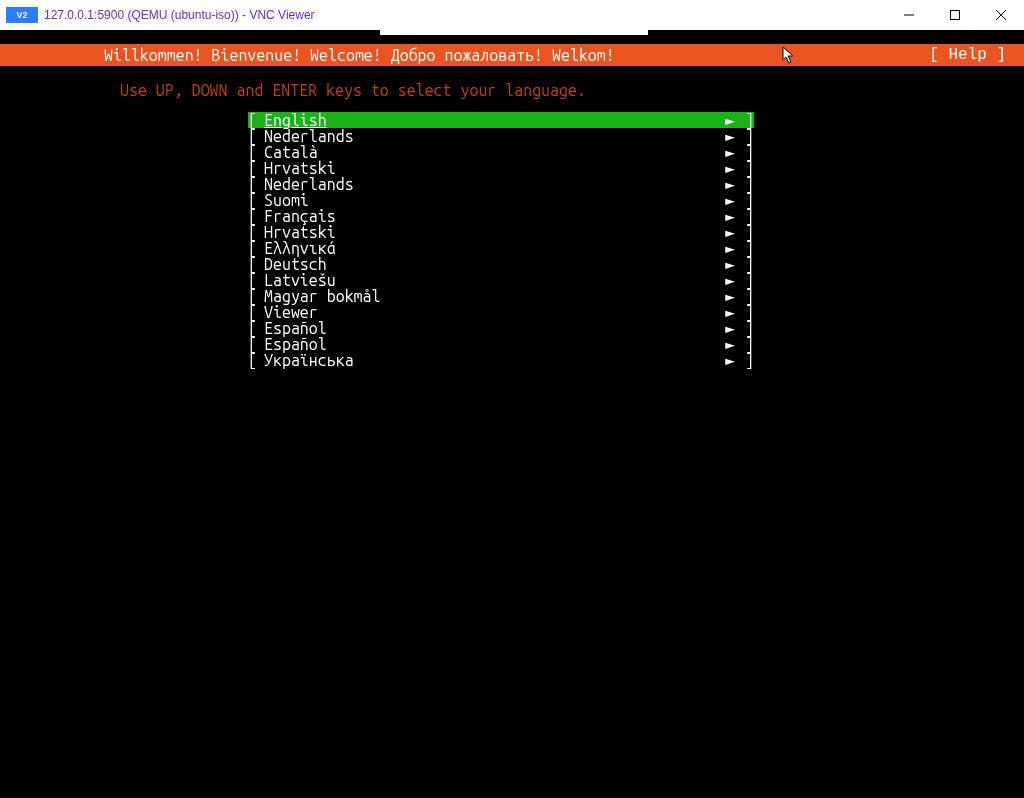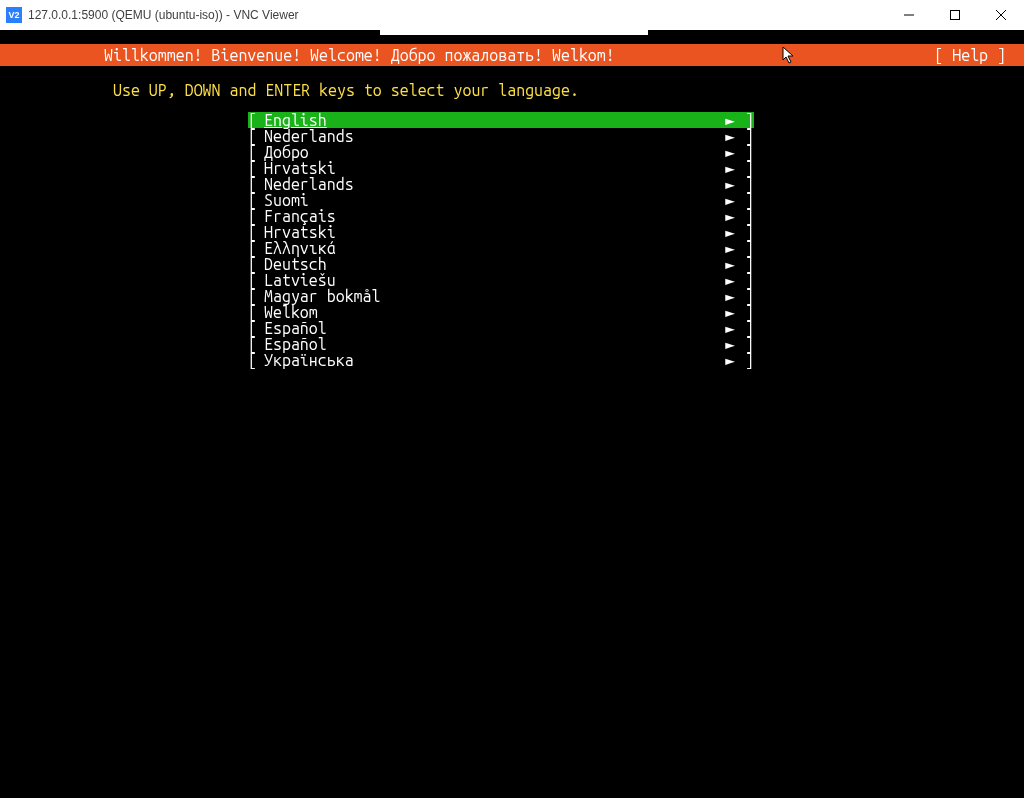--- a/index.html
+++ b/index.html
@@ -16,35 +16,35 @@
     }
     .titlebar {
       height: 30px;
       background: #ffffff;
       display: flex;
       align-items: center;
       padding: 0 0 0 6px;
       border-bottom: none;
     }
     .titlebar-icon {
-      width: 16px;
+      width: 32px;
       height: 16px;
       background: #2a7fff;
       margin-right: 6px;
       display: flex;
       align-items: center;
       justify-content: center;
       color: white;
       font-size: 9px;
       font-weight: bold;
     }
     .titlebar-text {
       flex: 1;
       font-size: 12px;
-      color: #404040;
+      color: #6d28d9;
     }
     .titlebar-controls {
       display: flex;
       height: 100%;
     }
     .titlebar-btn {
       width: 46px;
       height: 100%;
       display: flex;
       align-items: center;
@@ -87,26 +87,27 @@
       padding: 0 14px;
     }
     .orange-welcome {
       flex: 1;
       white-space: pre;
       padding-left: 90px;
     }
     .orange-help {
       white-space: pre;
       padding-right: 4px;
+      font-family: Liberation Mono, monospace;
     }
     .instruction {
       position: absolute;
       top: 52px;
-      left: 113px;
-      color: #fde047;
+      left: 120px;
+      color: #c2410c;
       white-space: pre;
     }
     .language-list {
       position: absolute;
       top: 82px;
       left: 248px;
       width: 506px;
     }
     .lang-item {
       height: 16px;
@@ -178,31 +179,31 @@
   <div class="orange-bar">
     <div class="orange-welcome">Willkommen! Bienvenue! Welcome! Добро пожаловать! Welkom!</div>
     <div class="orange-help">[ Help ]</div>
   </div>
 
   <div class="instruction">Use UP, DOWN and ENTER keys to select your language.</div>
 
   <div class="language-list" id="language-list">
       <div class="lang-item selected"><span class="lang-bracket-open">[</span><span class="lang-name selected-name">English</span><span class="lang-arrow">►</span><span class="lang-bracket-close">]</span></div>
       <div class="lang-item"><span class="lang-bracket-open">[</span><span class="lang-name">Nederlands</span><span class="lang-arrow">►</span><span class="lang-bracket-close">]</span></div>
-      <div class="lang-item"><span class="lang-bracket-open">[</span><span class="lang-name">Добро</span><span class="lang-arrow">►</span><span class="lang-bracket-close">]</span></div>
+      <div class="lang-item"><span class="lang-bracket-open">[</span><span class="lang-name">Català</span><span class="lang-arrow">►</span><span class="lang-bracket-close">]</span></div>
       <div class="lang-item"><span class="lang-bracket-open">[</span><span class="lang-name">Hrvatski</span><span class="lang-arrow">►</span><span class="lang-bracket-close">]</span></div>
       <div class="lang-item"><span class="lang-bracket-open">[</span><span class="lang-name">Nederlands</span><span class="lang-arrow">►</span><span class="lang-bracket-close">]</span></div>
       <div class="lang-item"><span class="lang-bracket-open">[</span><span class="lang-name">Suomi</span><span class="lang-arrow">►</span><span class="lang-bracket-close">]</span></div>
       <div class="lang-item"><span class="lang-bracket-open">[</span><span class="lang-name">Français</span><span class="lang-arrow">►</span><span class="lang-bracket-close">]</span></div>
       <div class="lang-item"><span class="lang-bracket-open">[</span><span class="lang-name">Hrvatski</span><span class="lang-arrow">►</span><span class="lang-bracket-close">]</span></div>
       <div class="lang-item"><span class="lang-bracket-open">[</span><span class="lang-name">Ελληνικά</span><span class="lang-arrow">►</span><span class="lang-bracket-close">]</span></div>
       <div class="lang-item"><span class="lang-bracket-open">[</span><span class="lang-name">Deutsch</span><span class="lang-arrow">►</span><span class="lang-bracket-close">]</span></div>
       <div class="lang-item"><span class="lang-bracket-open">[</span><span class="lang-name">Latviešu</span><span class="lang-arrow">►</span><span class="lang-bracket-close">]</span></div>
       <div class="lang-item"><span class="lang-bracket-open">[</span><span class="lang-name">Magyar bokmål</span><span class="lang-arrow">►</span><span class="lang-bracket-close">]</span></div>
-      <div class="lang-item"><span class="lang-bracket-open">[</span><span class="lang-name">Welkom</span><span class="lang-arrow">►</span><span class="lang-bracket-close">]</span></div>
+      <div class="lang-item"><span class="lang-bracket-open">[</span><span class="lang-name">Viewer</span><span class="lang-arrow">►</span><span class="lang-bracket-close">]</span></div>
       <div class="lang-item"><span class="lang-bracket-open">[</span><span class="lang-name">Español</span><span class="lang-arrow">►</span><span class="lang-bracket-close">]</span></div>
       <div class="lang-item"><span class="lang-bracket-open">[</span><span class="lang-name">Español</span><span class="lang-arrow">►</span><span class="lang-bracket-close">]</span></div>
       <div class="lang-item"><span class="lang-bracket-open">[</span><span class="lang-name">Українська</span><span class="lang-arrow">►</span><span class="lang-bracket-close">]</span></div>
     </div>
 
   <svg class="cursor-icon" width="16" height="20">
     <path d="M1 1 L1 14 L4 11 L7 17 L9 16 L6 10 L11 10 Z" fill="#ffffff" stroke="#000000" stroke-width="1"></path>
   </svg>
 </div>
 

